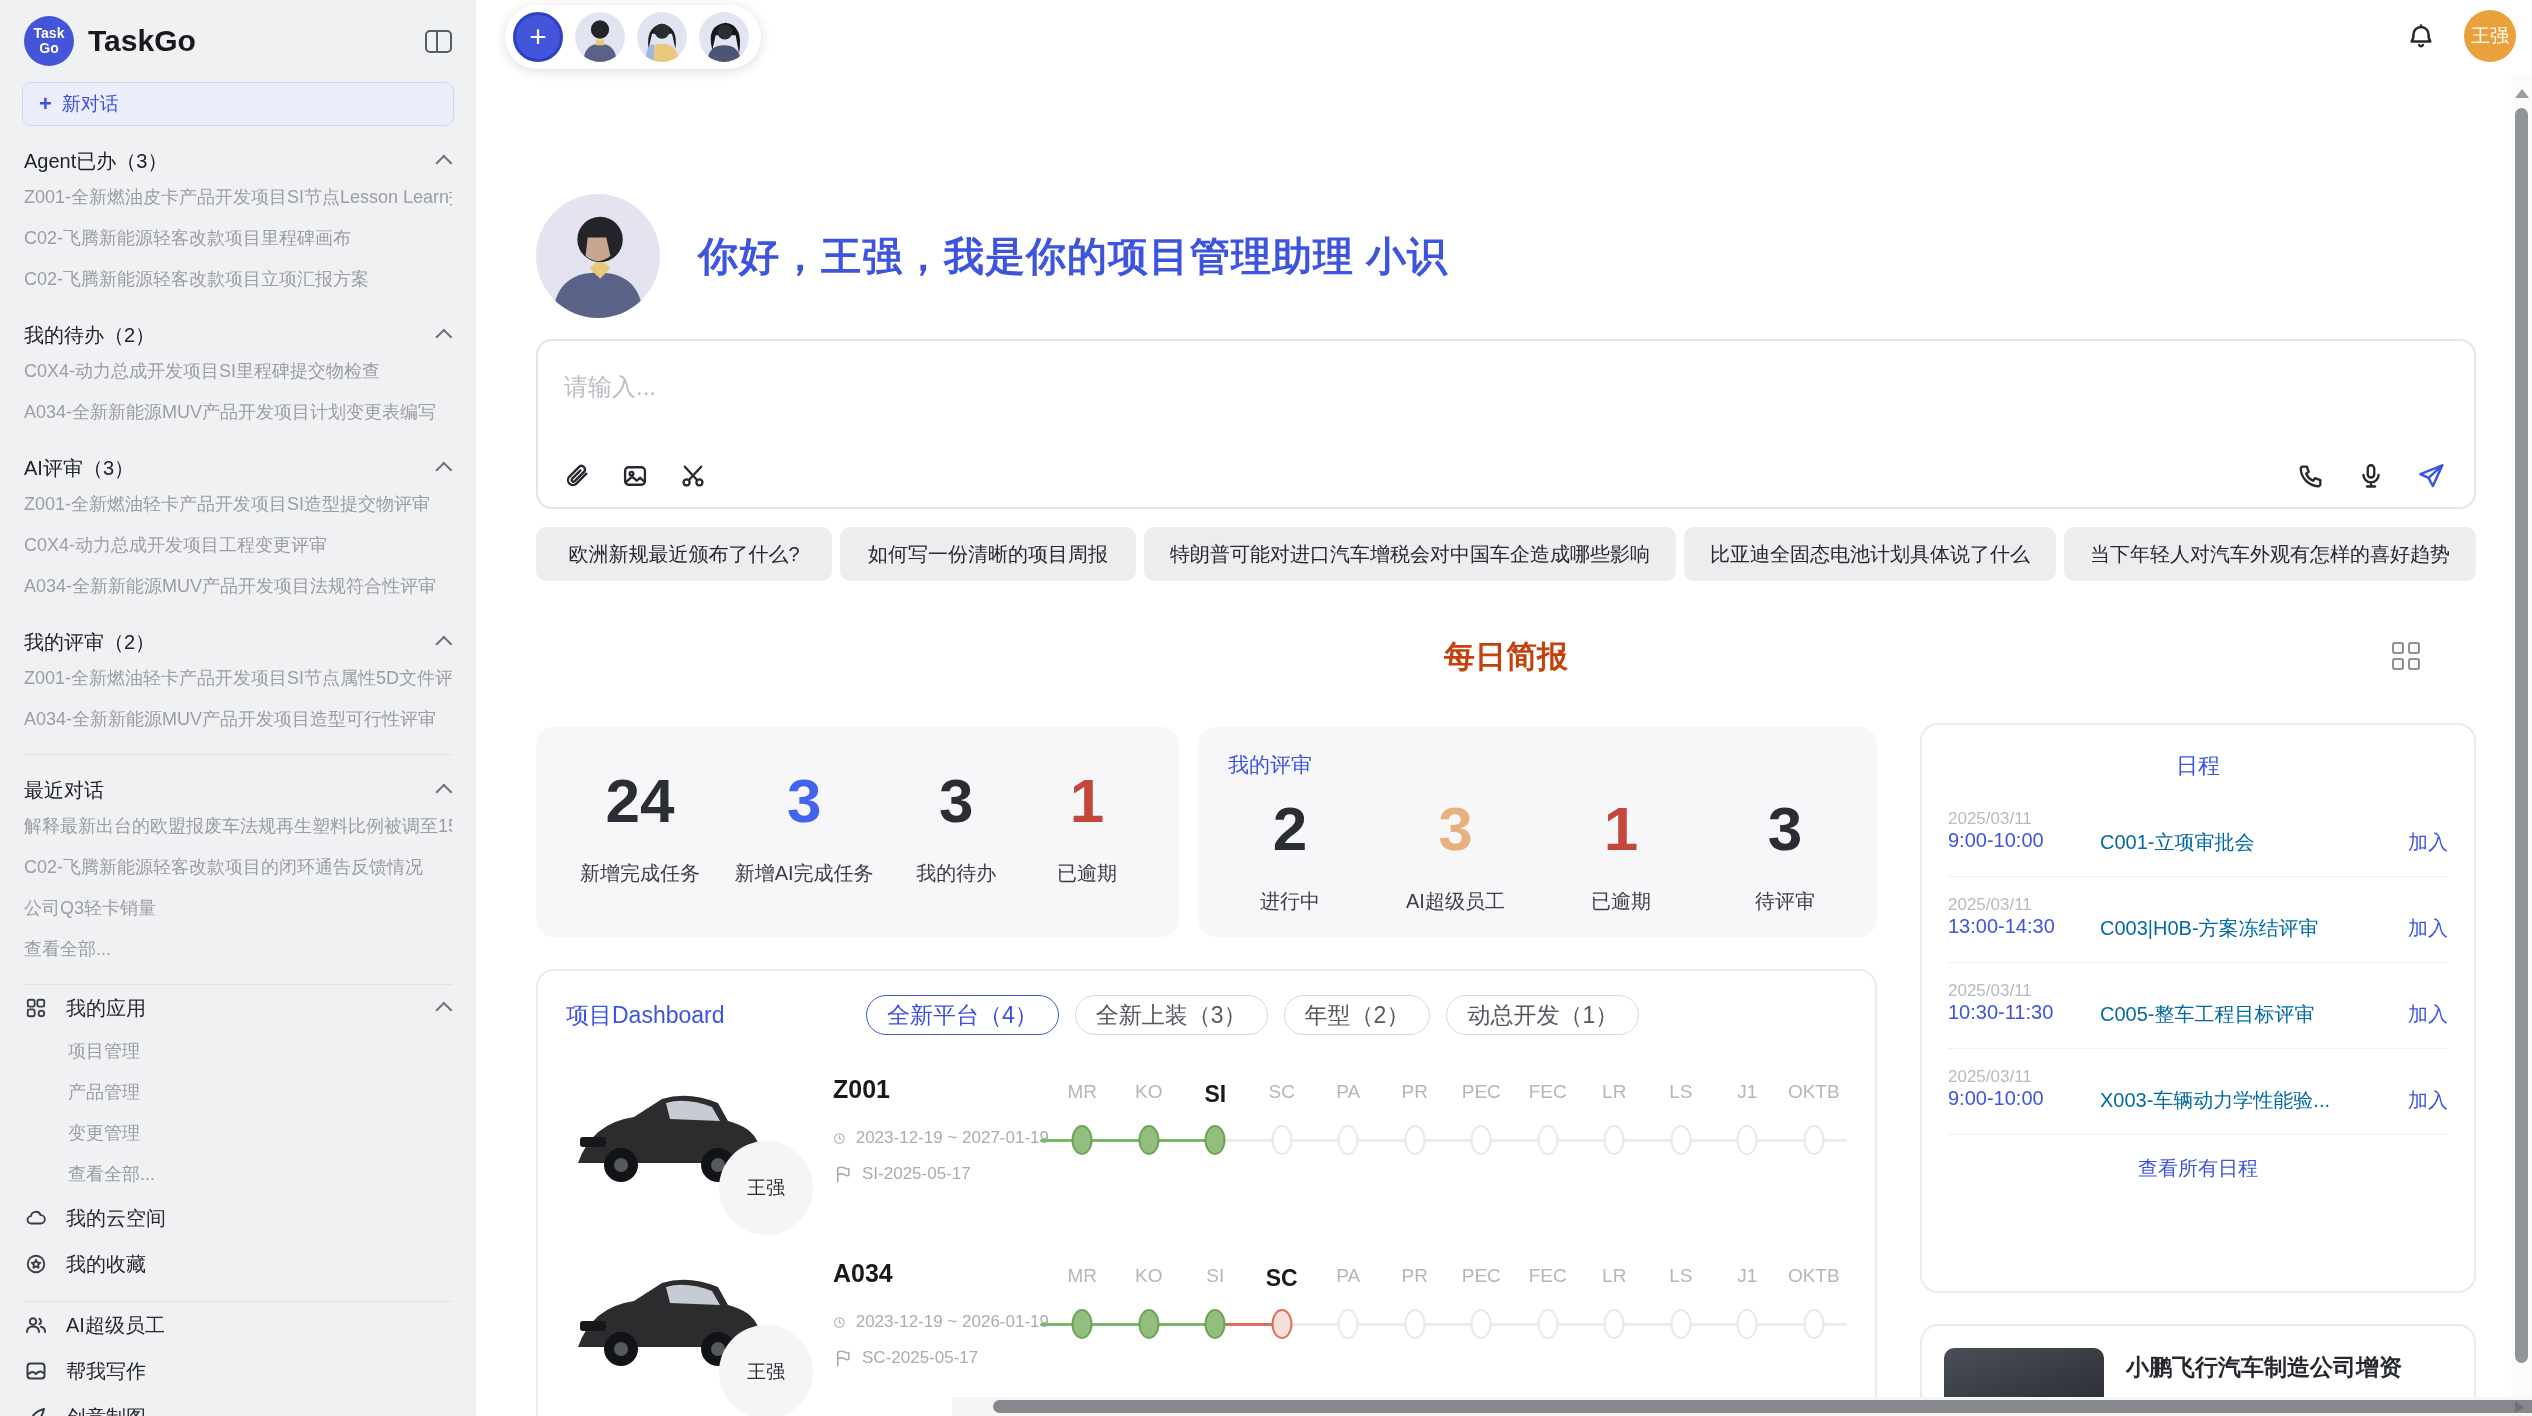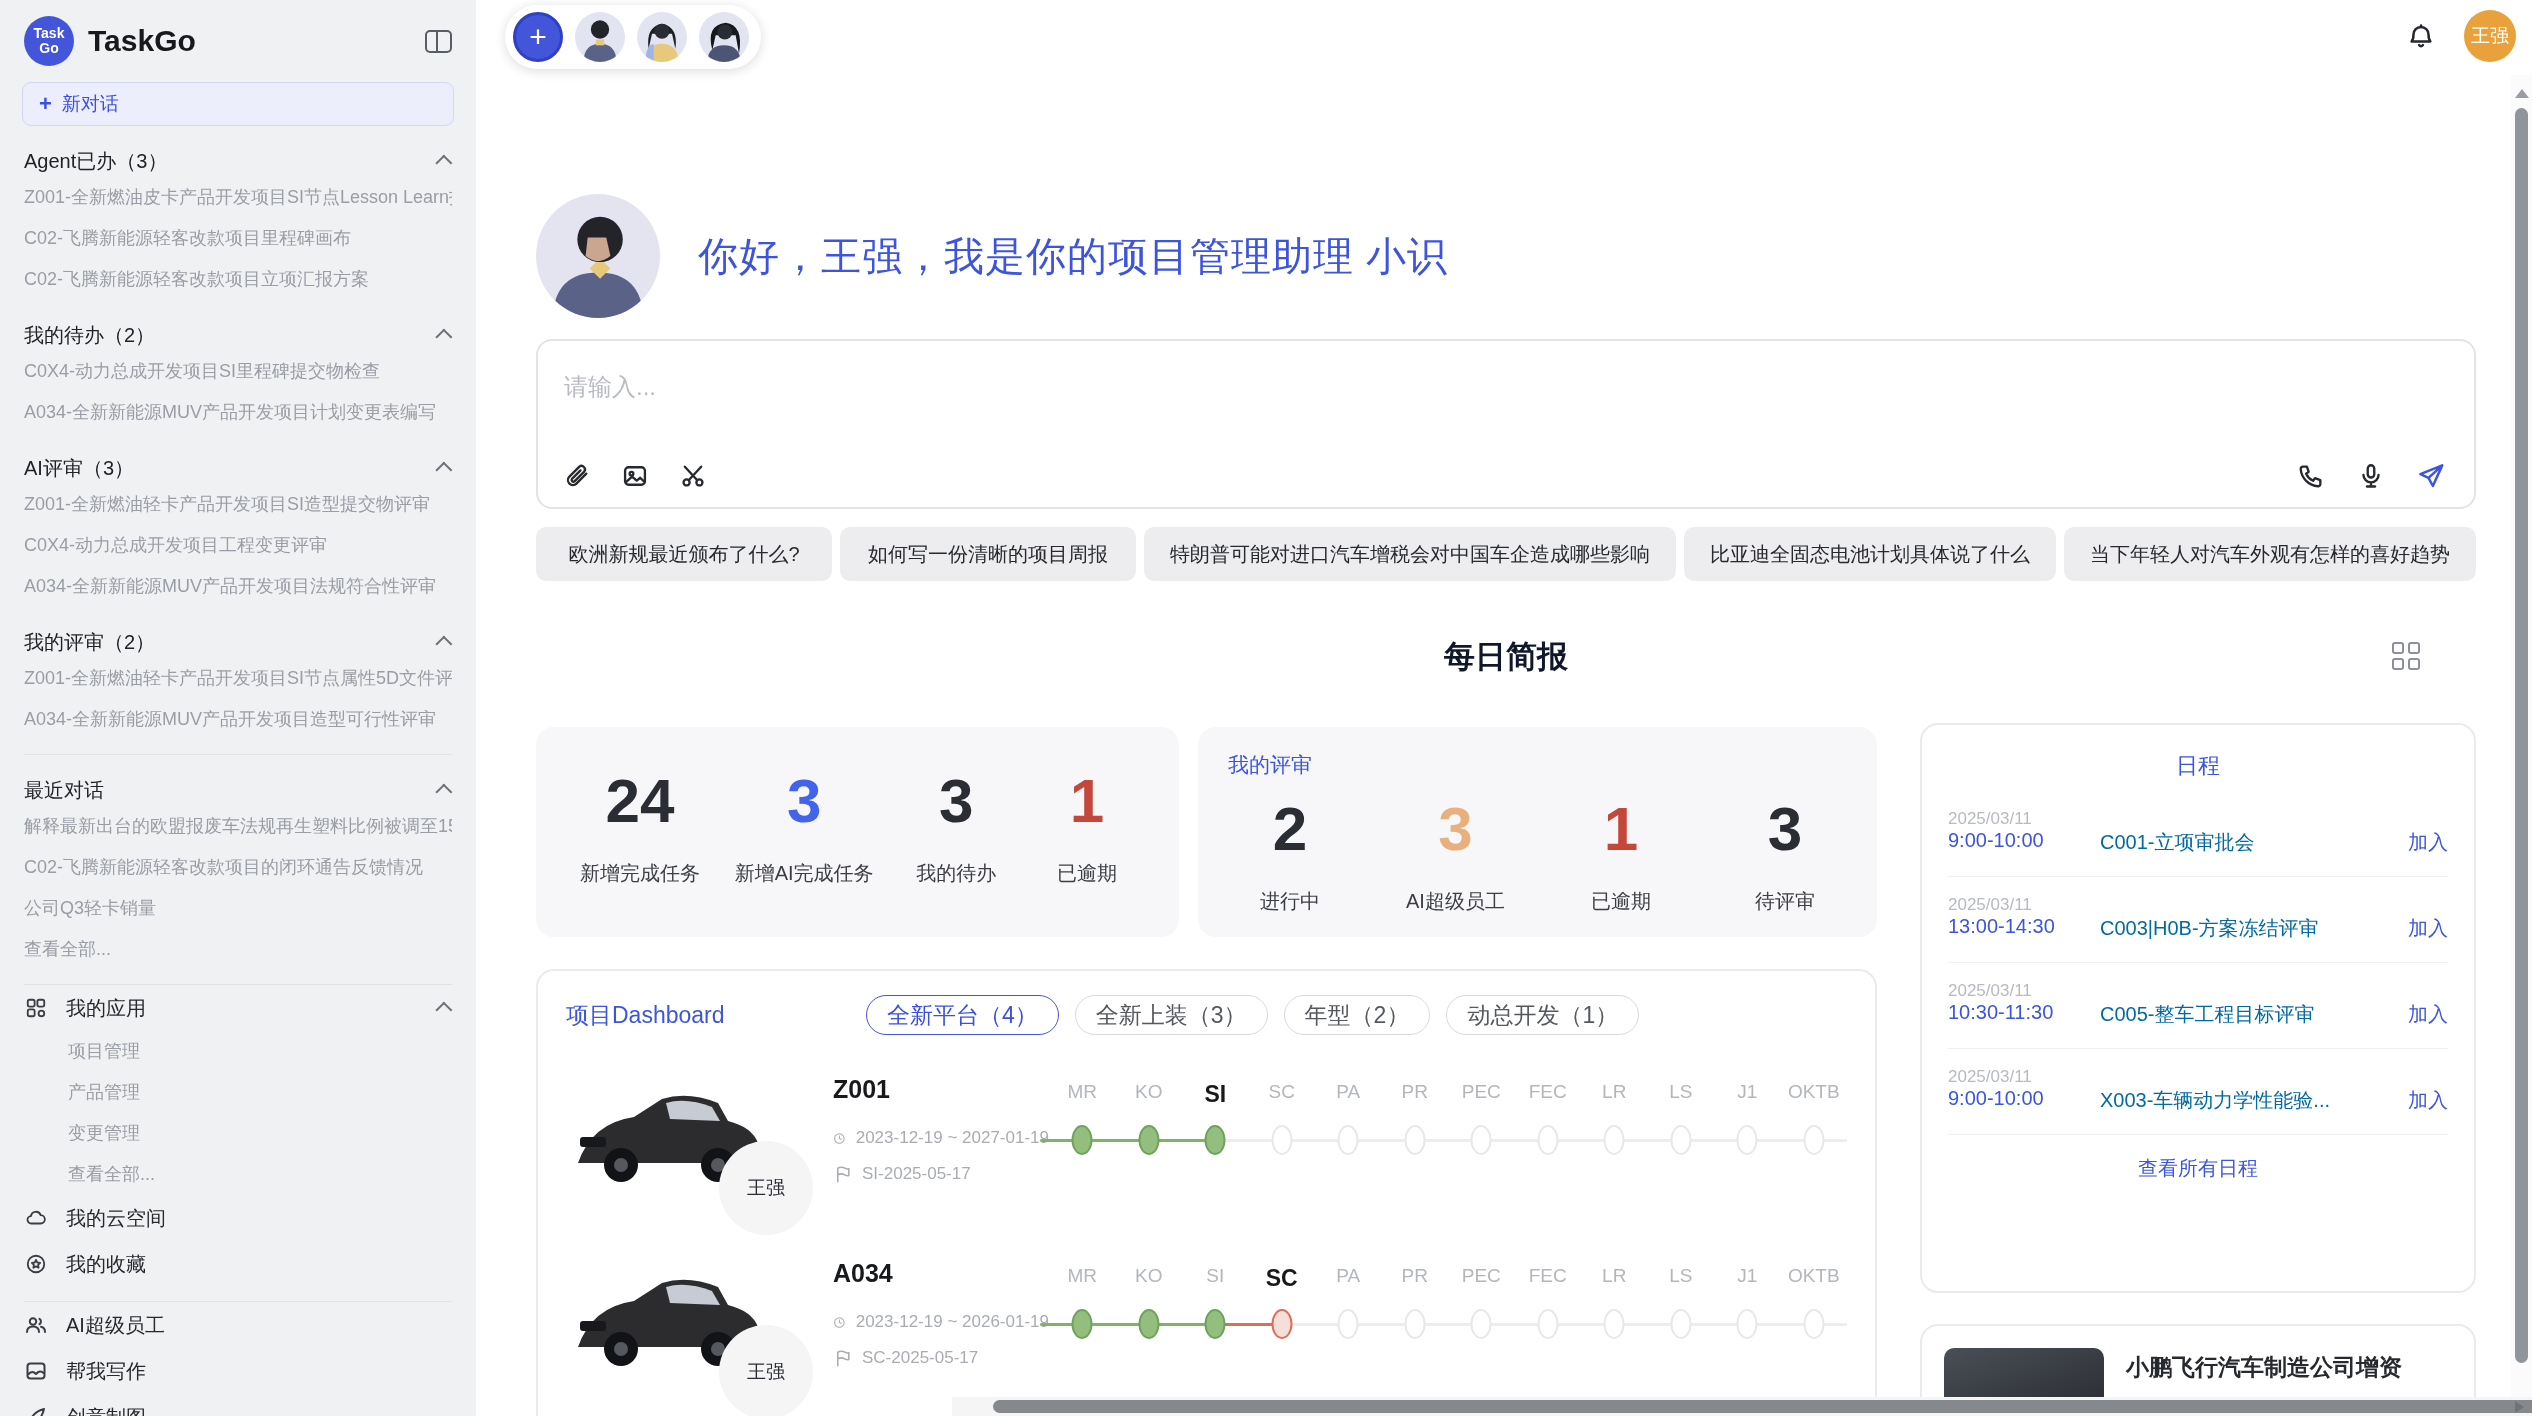--- a/index.html
+++ b/index.html
@@ -39,35 +39,35 @@
     box-shadow:0 2px 12px rgba(0,0,0,.14); display:flex; align-items:center; padding:0 12px 0 8px; gap:12px; }
   .plus-btn { width:50px; height:50px; border-radius:50%; background:#4355d8; border:3px solid #2e41c6;
     color:#fff; font-size:30px; display:flex; align-items:center; justify-content:center; cursor:pointer; }
   .bar-avatar { width:50px; height:50px; border-radius:50%; background:#e3e4f2; overflow:hidden; cursor:pointer; flex:none; }
   .bell { position:absolute; right:96px; top:22px; cursor:pointer; }
   .user-avatar { position:absolute; right:16px; top:10px; width:52px; height:52px; border-radius:50%;
     background:#e9a23b; color:#fff; display:flex; align-items:center; justify-content:center; font-size:19px; cursor:pointer; }
 
   .greet { position:absolute; left:60px; top:194px; display:flex; align-items:center; gap:38px; }
   .greet-avatar { width:124px; height:124px; border-radius:50%; background:#e4e4f0; overflow:hidden; flex:none; }
-  .greet-text { font-size:40px; font-weight:normal; color:#3d55dd; letter-spacing:1px; }
+  .greet-text { font-size:40px; font-weight:bold; color:#3d55dd; letter-spacing:1px; }
 
   .composer { position:absolute; left:60px; top:339px; width:1940px; height:170px;
     border:2px solid #e4e4e8; border-radius:16px; background:#fff; }
   .composer .ph { position:absolute; left:26px; top:30px; font-size:24px; color:#b9bcc2; }
   .left-icons { position:absolute; left:24px; bottom:16px; display:flex; gap:28px; }
   .right-icons { position:absolute; right:28px; bottom:16px; display:flex; gap:30px; }
   .cicon { width:30px; height:30px; cursor:pointer; display:flex; align-items:center; justify-content:center; }
 
   .chips { position:absolute; left:60px; top:527px; width:1940px; display:flex; gap:8px; }
   .chip { height:54px; background:#ededef; border-radius:10px; display:flex; align-items:center;
     padding:0 26px; font-size:20px; color:#26292e; white-space:nowrap; cursor:pointer; flex:1; justify-content:center; }
 
   .brief-title { position:absolute; left:60px; top:636px; width:1940px; text-align:center;
-    font-size:31px; font-weight:bold; color:#0f172a; }
+    font-size:31px; font-weight:bold; color:#c2410c; }
   .grid-icon { position:absolute; right:112px; top:642px; width:28px; height:28px; cursor:pointer;
     display:grid; grid-template-columns:12px 12px; grid-template-rows:12px 12px; gap:4px; }
   .grid-icon span { border:2px solid #8d9097; border-radius:3px; }
 
   .stat-card { position:absolute; top:727px; height:210px; background:#f7f7f9; border-radius:18px; padding:24px 30px; }
   .stat-card.c1 { left:60px;  width:643px; }
   .stat-card.c2 { left:722px; width:679px; }
   .card-title { font-size:21px; color:#3d55dd; }
   .stat-row { display:flex; justify-content:space-between; padding:14px 14px 0; }
   .stat { text-align:center; min-width:96px; }

